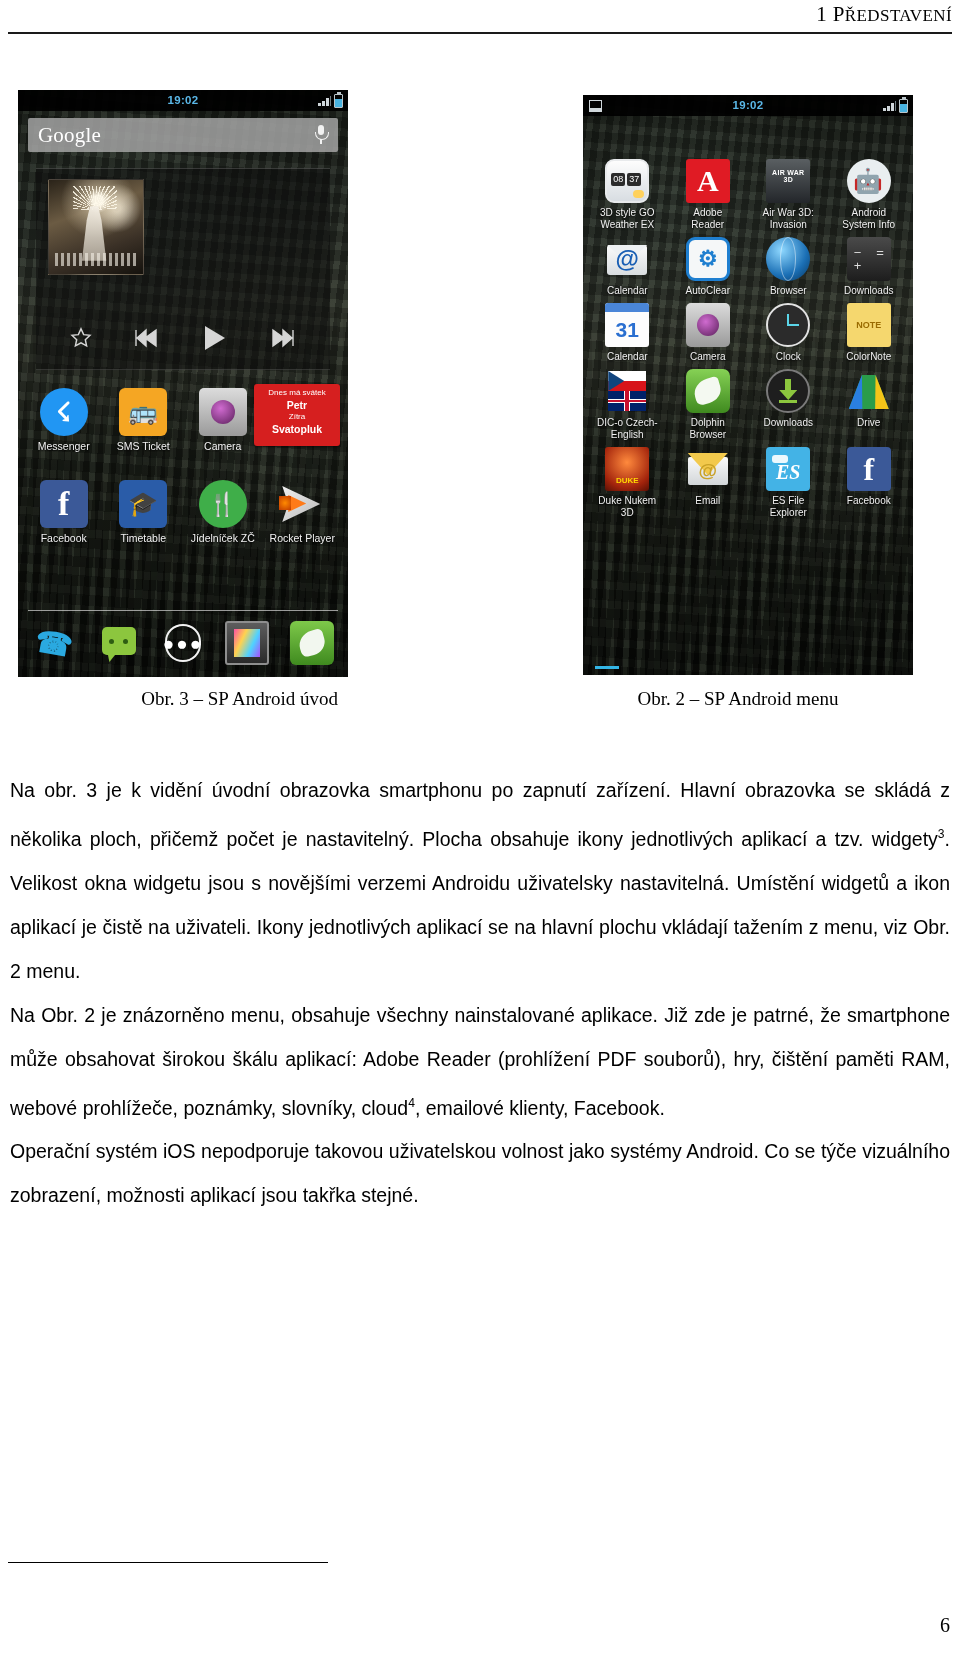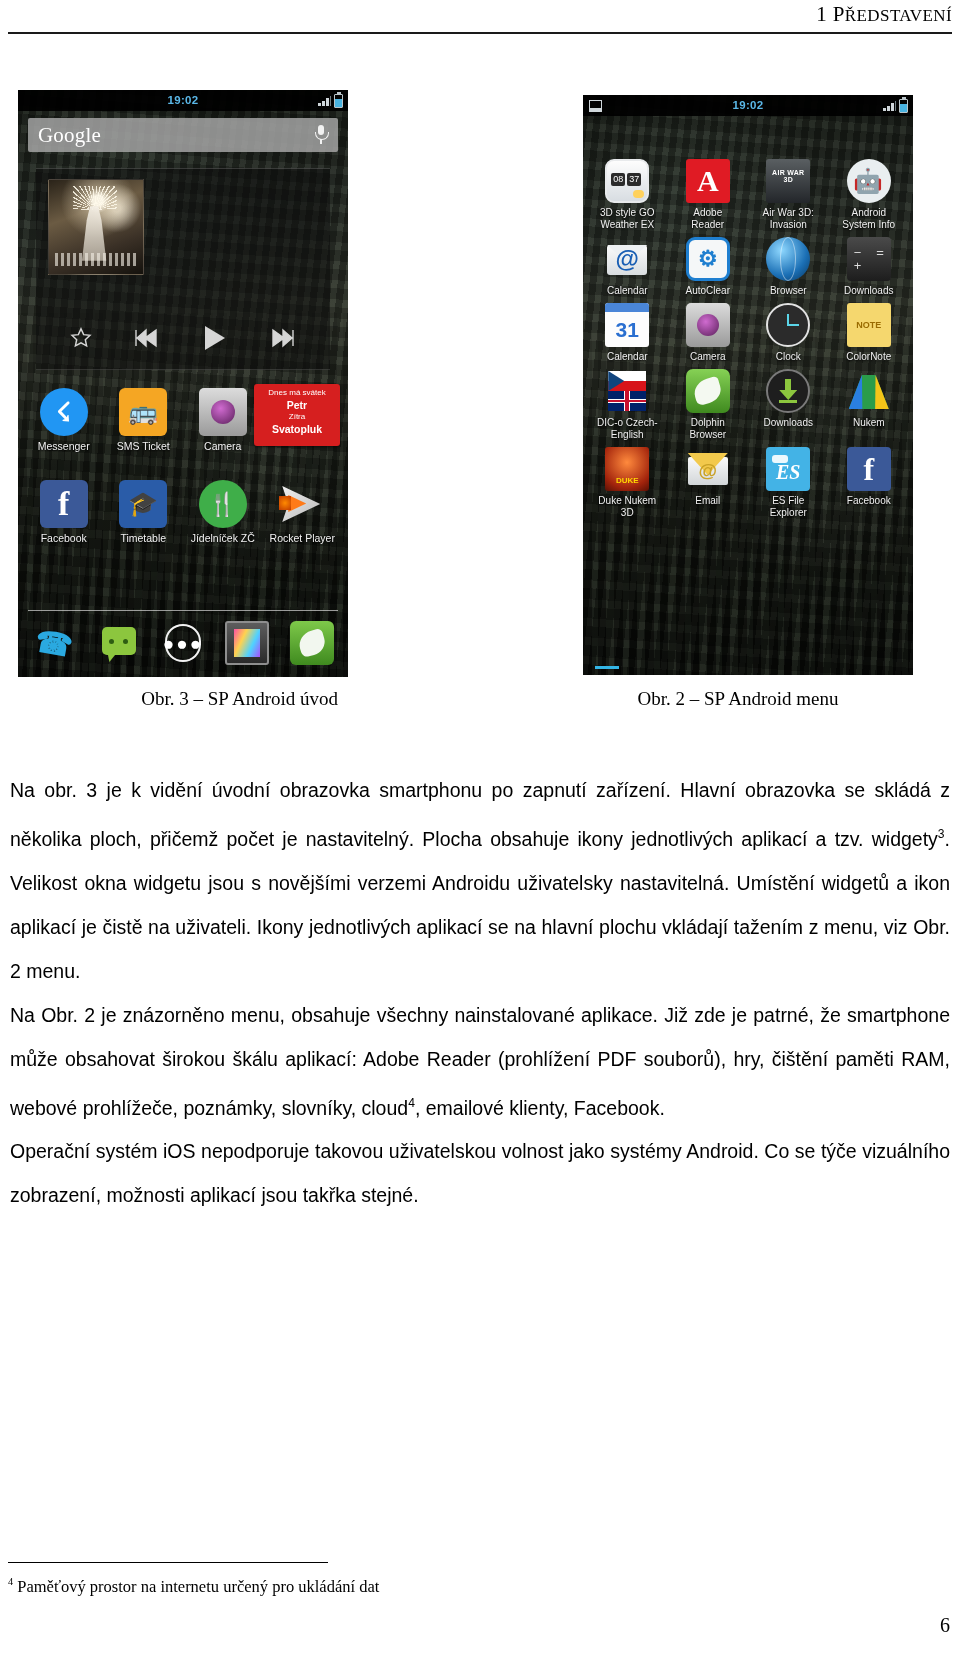--- a/index.html
+++ b/index.html
@@ -761,21 +761,21 @@
             <div style="position:absolute;left:13px;bottom:10px;width:18px;height:3px;background:#8cc63e"></div>
           </div>
           <div class="drawer-label" style="white-space:pre-line">Downloads</div>
         </div>
         <div class="drawer-app">
           <div class="drawer-icon">
             <div style="position:absolute;left:2px;top:6px;width:40px;height:34px;background:#2a9c4a;clip-path:polygon(33% 0,67% 0,100% 100%,0 100%)"></div>
             <div style="position:absolute;left:2px;top:6px;width:40px;height:34px;background:#f5c518;clip-path:polygon(67% 0,100% 100%,66% 100%)"></div>
             <div style="position:absolute;left:2px;top:6px;width:40px;height:34px;background:#2a7fe0;clip-path:polygon(33% 0,0 100%,34% 100%)"></div>
           </div>
-          <div class="drawer-label" style="white-space:pre-line">Nukem</div>
+          <div class="drawer-label" style="white-space:pre-line">Drive</div>
         </div>
       </div>
 
       <div class="drawer-row">
         <div class="drawer-app">
           <div class="drawer-icon">
             <div class="ic-sq" style="background:radial-gradient(circle at 50% 35%,#ff8a3d,#a3240c 70%,#5a1004);border-radius:3px"></div>
             <div class="glyph" style="font-size:8px;color:#ffd700;align-items:flex-end;padding-bottom:6px;font-weight:bold">DUKE</div>
           </div>
           <div class="drawer-label" style="white-space:pre-line">Duke Nukem
@@ -816,16 +816,15 @@
 <div class="caption caption-right">Obr. 2 – SP Android menu</div>
 
 <div class="body-text">
   <p><span>Na obr. 3 je k vidění úvodní obrazovka smartphonu po zapnutí zařízení. Hlavní obrazovka se skládá z několika ploch, přičemž počet je nastavitelný. Plocha obsahuje ikony jednotlivých aplikací a tzv. widgety</span><sup>3</sup><span>. Velikost okna widgetu jsou s novějšími verzemi Androidu uživatelsky nastavitelná. Umístění widgetů a ikon aplikací je čistě na uživateli. Ikony jednotlivých aplikací se na hlavní plochu vkládají tažením z menu, viz Obr. 2 menu.</span></p>
   <p><span>Na Obr. 2 je znázorněno menu, obsahuje všechny nainstalované aplikace. Již zde je patrné, že smartphone může obsahovat širokou škálu aplikací: Adobe Reader (prohlížení PDF souborů), hry, čištění paměti RAM, webové prohlížeče, poznámky, slovníky, cloud</span><sup>4</sup><span>, emailové klienty, Facebook.</span></p>
   <p>Operační systém iOS nepodporuje takovou uživatelskou volnost jako systémy Android. Co se týče vizuálního zobrazení, možnosti aplikací jsou takřka stejné.</p>
 </div>
 
 <div class="footnote-rule"></div>
 <div class="footnotes">
-  <div><sup>4</sup> <span>Paměťový prostor na internetu určený pro ukládání dat</span></div>
 </div>
 
 <div class="page-number">6</div>
 
 </body></html>

